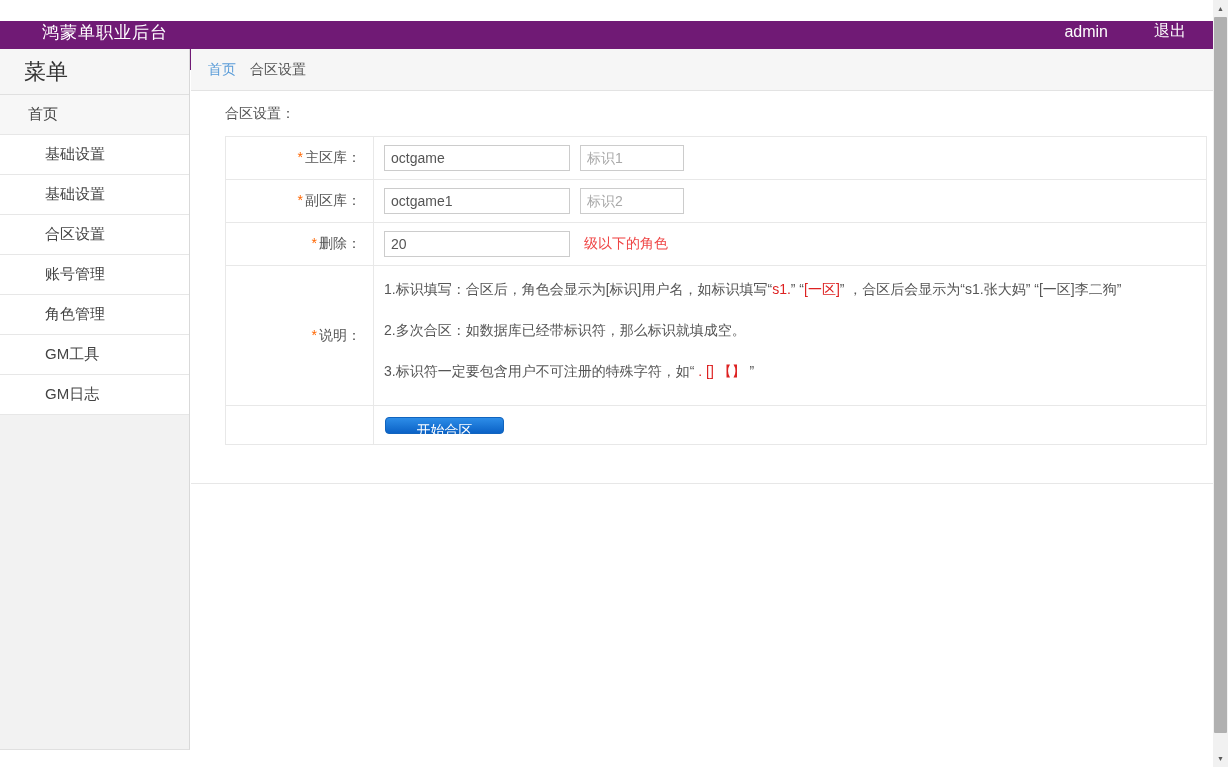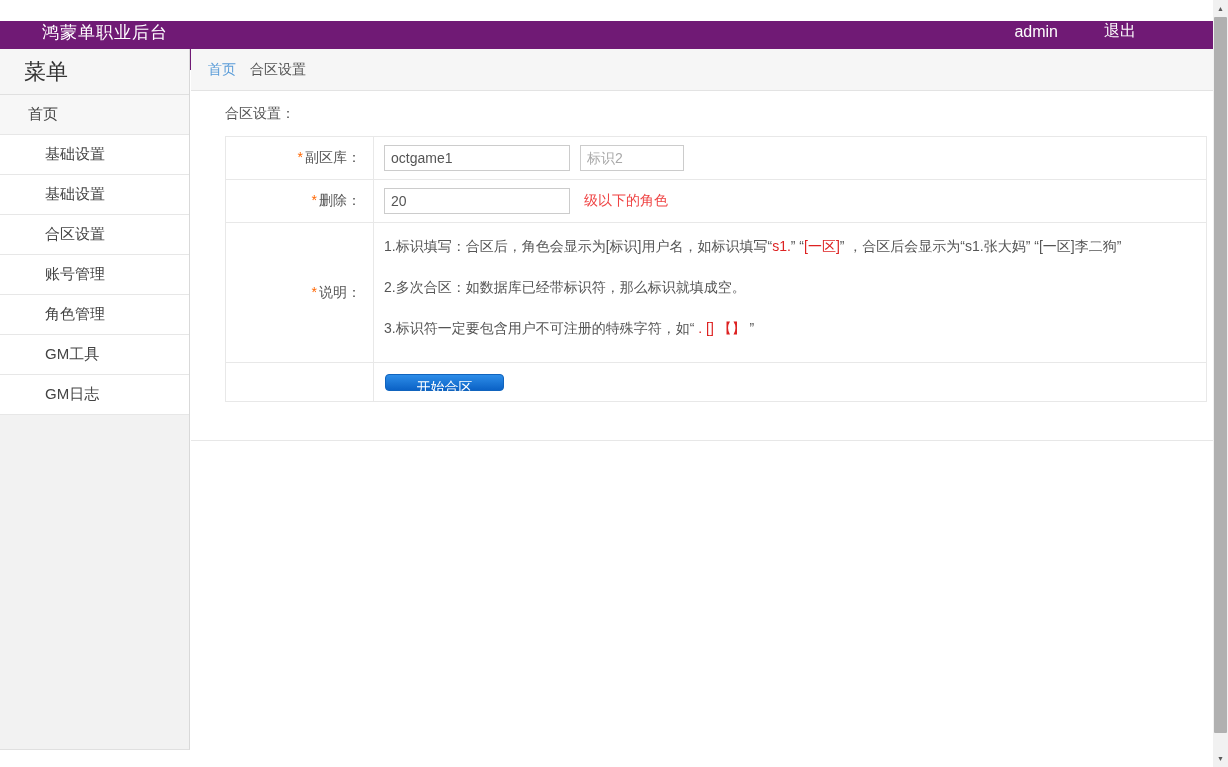--- a/index.html
+++ b/index.html
@@ -12,21 +12,21 @@
     color: #555;
   }
 
   
   .topbar {
     position: absolute; top:0; left:0; width:1228px; height:49px;
     background:#701a75;
     display:flex; align-items:flex-start;margin-top:21px;
   }
   .topbar-title { color:#fff; font-size:17px; margin-left:42px; letter-spacing:1px; }
-  .topbar-right { margin-left:auto; display:flex; align-items:center; gap:46px; padding-right:92px; }
+  .topbar-right { margin-left:auto; display:flex; align-items:center; gap:46px; padding-right:42px; }
   .topbar-link { color:#fdfdfd; font-size:16px; cursor:pointer; text-decoration:none; }
 
   
   .sidebar {
     position:absolute; top:49px; left:0; width:190px; height:701px;
     background:#f2f2f2;
     border-right:1px solid #d9d9d9;
     border-bottom:1px solid #e0e0e0;
   }
   .sidebar-header {
@@ -135,20 +135,29 @@
   <div class="breadcrumb">
     <span class="crumb-home">首页</span>
     <span class="crumb-current">合区设置</span>
   </div>
 
   <div class="panel">
     <div class="form-title">合区设置：</div>
 
     <table class="form-table">
       <tbody>
+          <tr class="input-row">
+        <td class="label-cell">
+          <span class="req">*</span><span>主区库：</span>
+        </td>
+        <td class="field-cell">
+          <input class="text-input db-input" type="text" value="octgame" style="">
+          <input class="text-input tag-input" type="text" placeholder="标识1" style="">
+        </td>
+      </tr>
 
       <tr class="input-row">
         <td class="label-cell">
           <span class="req">*</span><span>副区库：</span>
         </td>
         <td class="field-cell">
           <input class="text-input db-input" type="text" value="octgame1" style="">
           <input class="text-input tag-input" type="text" placeholder="标识2" style="">
         </td>
       </tr>

